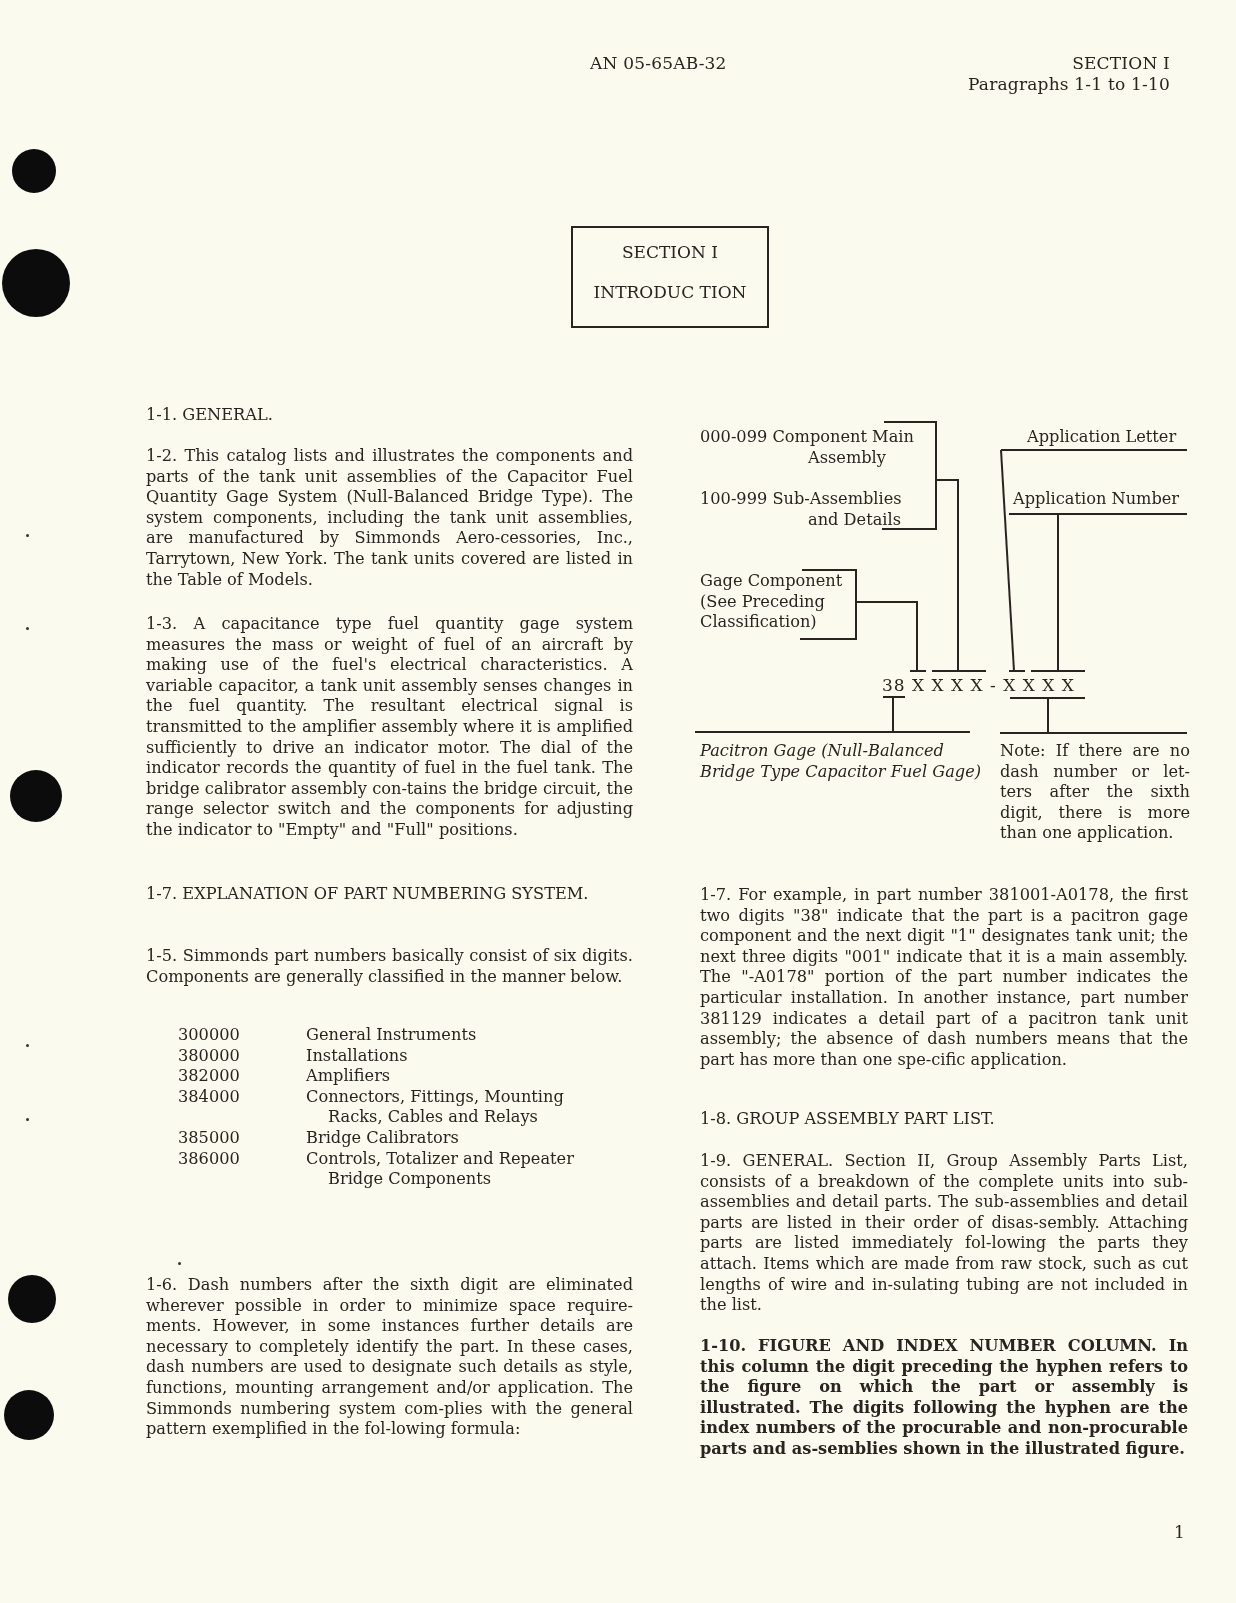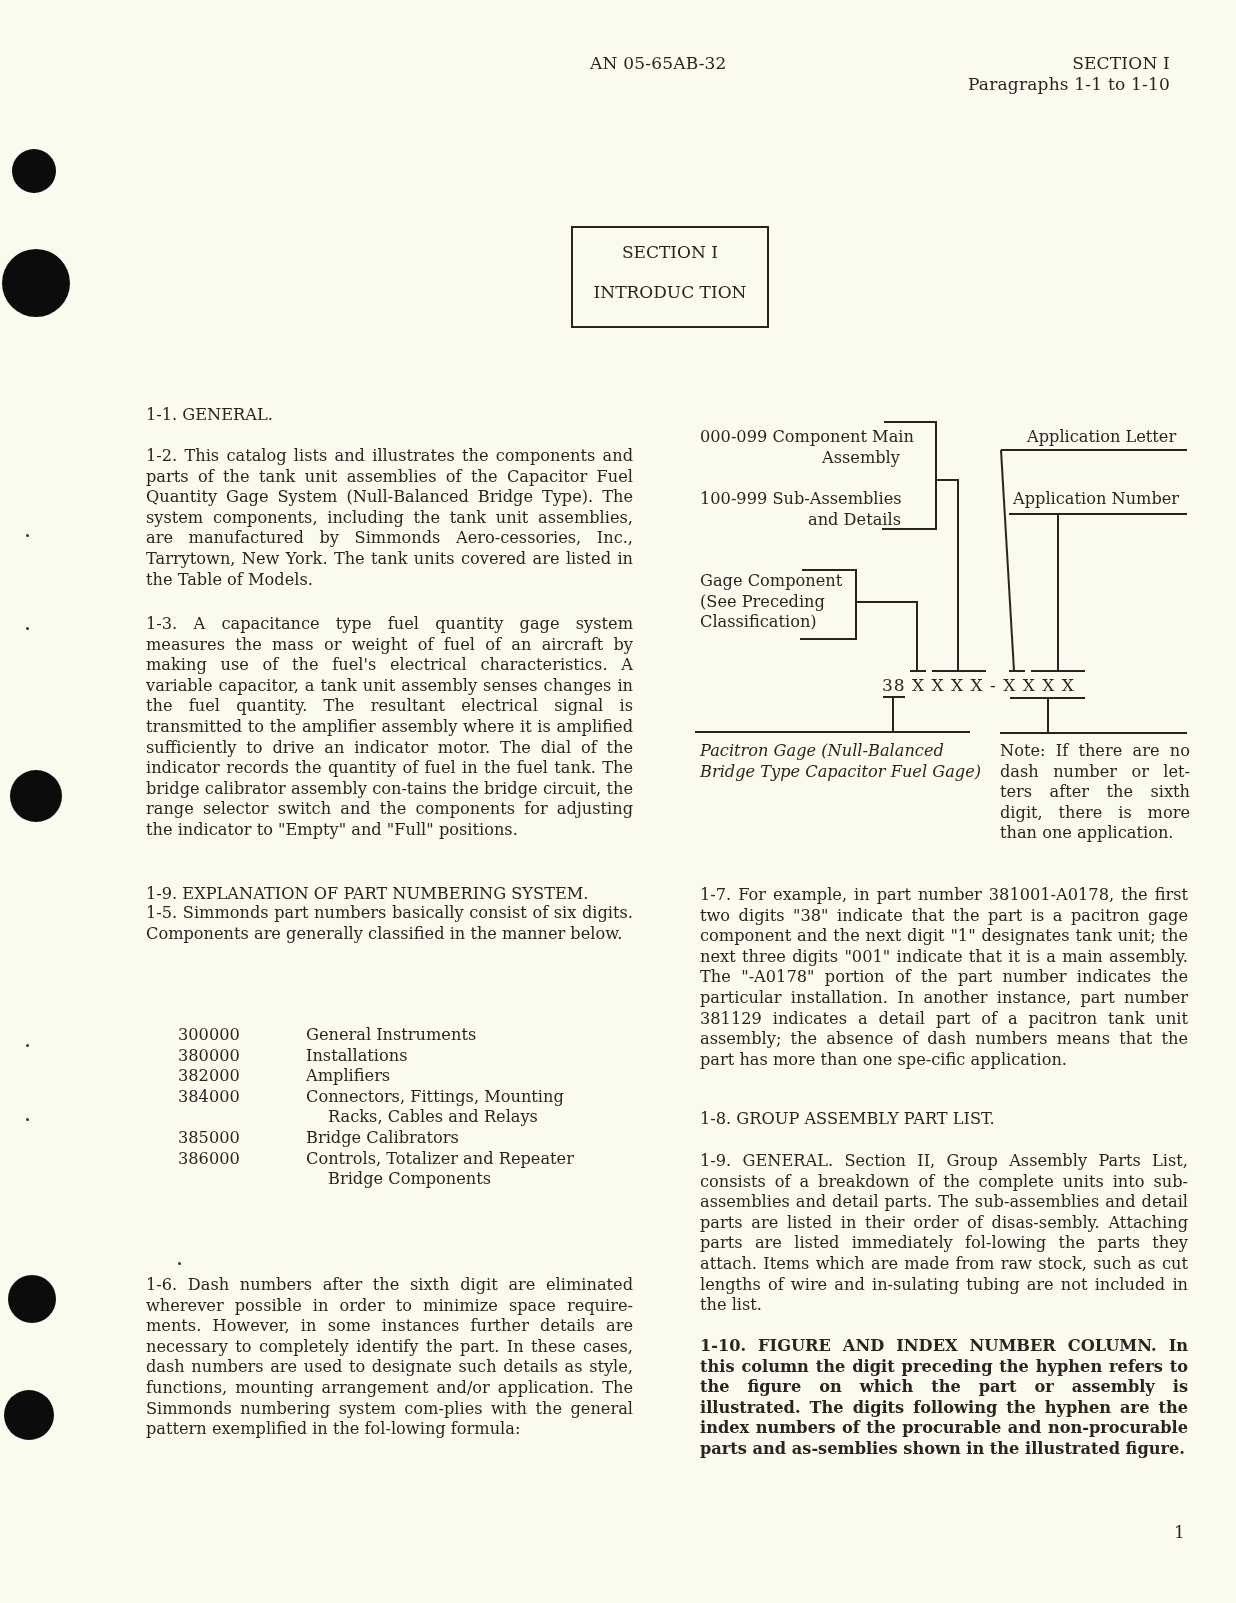--- a/index.html
+++ b/index.html
@@ -60,22 +60,22 @@
   <div class="l2">INTRODUC TION</div>
 </div>
 
 <div class="heading" style="left:146px;top:405px;">1-1.  GENERAL.</div>
 <div class="col" style="left:146px;top:446px;width:487px;">
   <p>1-2.  This catalog lists and illustrates the components and parts of the tank unit assemblies of the Capacitor Fuel Quantity Gage System (Null-Balanced Bridge Type).  The system components, including the tank unit assemblies, are manufactured by Simmonds Aero-cessories, Inc., Tarrytown, New York.  The tank units covered are listed in the Table of Models.</p>
 </div>
 <div class="col" style="left:146px;top:614px;width:487px;">
   <p>1-3.  A capacitance type fuel quantity gage system measures the mass or weight of fuel of an aircraft by making use of the fuel's electrical characteristics. A variable capacitor, a tank unit assembly senses changes in the fuel quantity.  The resultant electrical signal is transmitted to the amplifier assembly where it is amplified sufficiently to drive an indicator motor. The dial of the indicator records the quantity of fuel in the fuel tank.  The bridge calibrator assembly con-tains the bridge circuit, the range selector switch and the components for adjusting the indicator to "Empty" and "Full" positions.</p>
 </div>
-<div class="heading" style="left:146px;top:884px;">1-9. EXPLANATION OF PART NUMBERING SYSTEM.</div>
-<div class="col" style="left:146px;top:903px;width:487px;">
+<div class="heading" style="left:146px;top:884px;">1-7. EXPLANATION OF PART NUMBERING SYSTEM.</div>
+<div class="col" style="left:146px;top:946px;width:487px;">
   <p>1-5.  Simmonds part numbers basically consist of six digits.  Components are generally classified in the manner below.</p>
 </div>
 
 <div class="class-table">
   <div class="class-row">
       <span class="class-code">300000</span>
       <span class="class-desc">General Instruments</span>
     </div>
   <div class="class-row">
       <span class="class-code">380000</span>
@@ -98,21 +98,21 @@
       <span class="class-desc"><span>Controls, Totalizer and Repeater</span><span class="cont">Bridge Components</span></span>
     </div>
 </div>
 
 <div class="tiny-dot" style="left:178px;top:1262px;"></div>
 <div class="col" style="left:146px;top:1275px;width:487px;">
   <p>1-6.  Dash numbers after the sixth digit are eliminated wherever possible in order to minimize space require-ments.  However, in some instances further details are necessary to completely identify the part.  In these cases, dash numbers are used to designate such details as style, functions, mounting arrangement and/or application.  The Simmonds numbering system com-plies with the general pattern exemplified in the fol-lowing formula:</p>
 </div>
 
 <div>
-  <div class="diag-label" style="left:700px;top:427px;text-align:center;">
+  <div class="diag-label" style="left:700px;top:427px;">
     <div>000-099 Component Main</div>
     <div style="padding-left:108px;">Assembly</div>
   </div>
   <div class="diag-label" style="left:700px;top:489px;">
     <div>100-999 Sub-Assemblies</div>
     <div style="padding-left:108px;">and Details</div>
   </div>
   <div class="diag-label" style="left:700px;top:571px;">
     <div>Gage Component</div>
     <div>(See Preceding</div>

